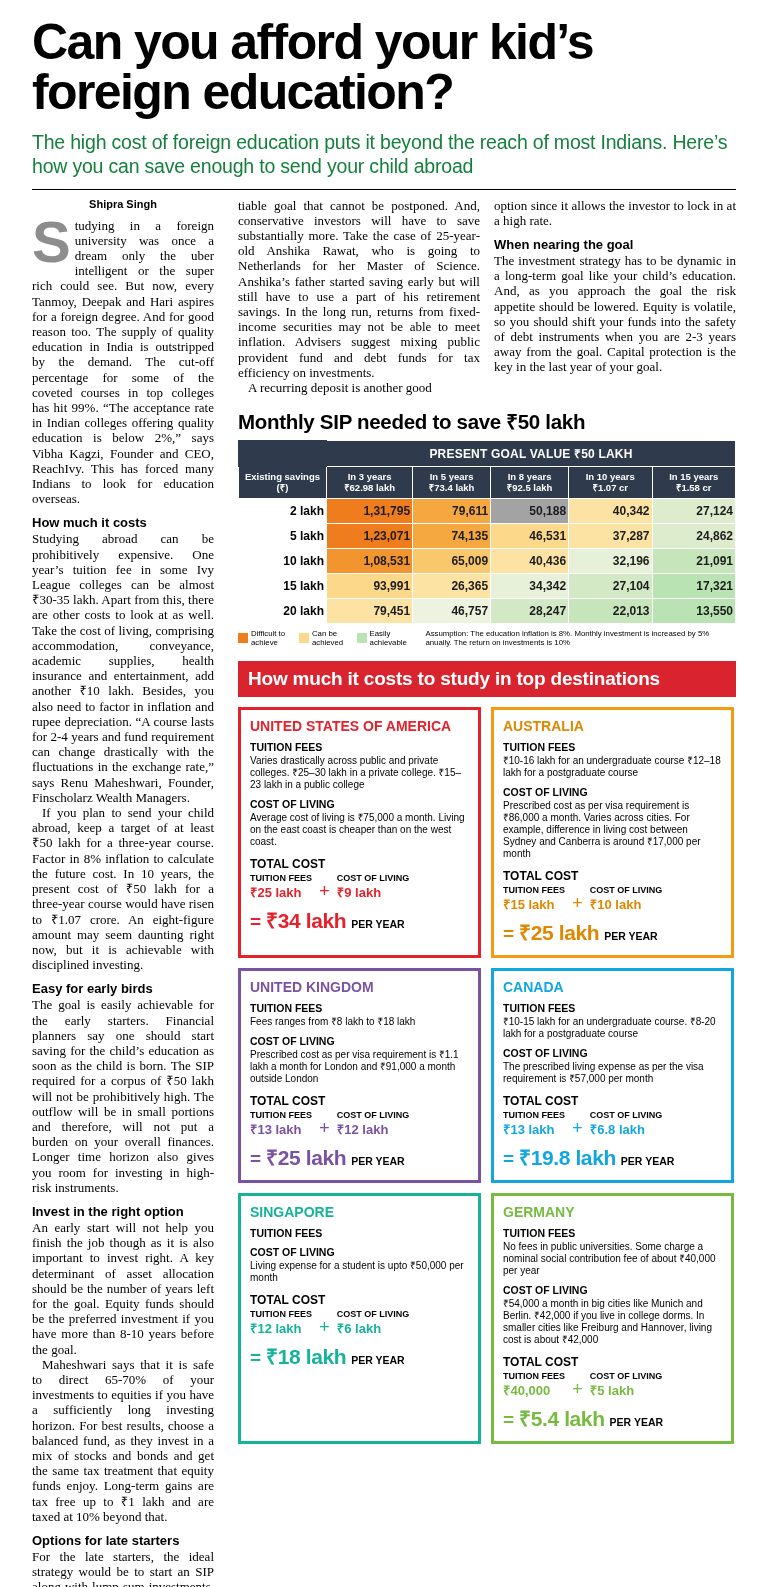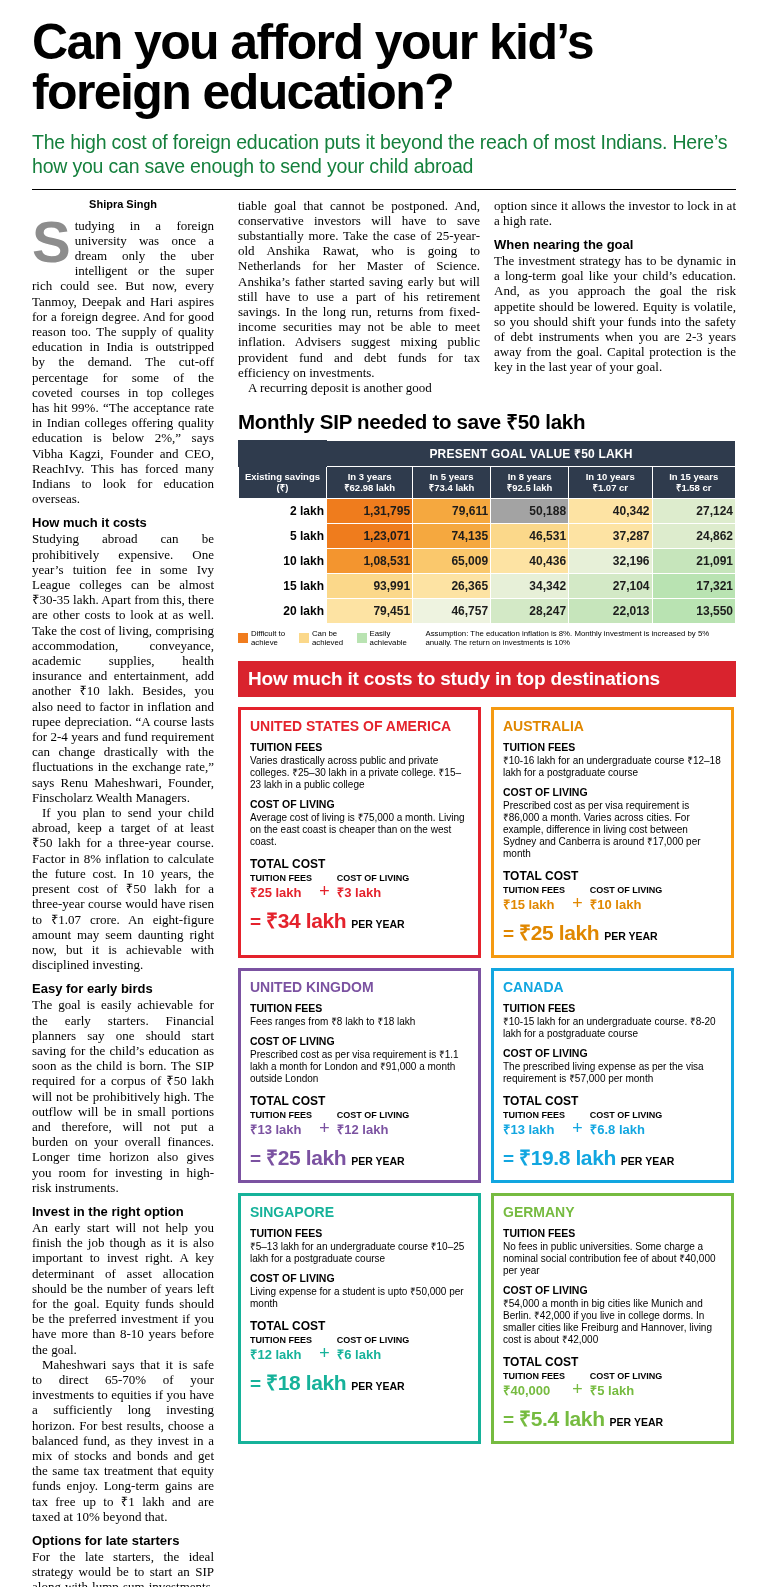--- a/index.html
+++ b/index.html
@@ -282,21 +282,21 @@
           <div class="totals">
             <div class="tlabel">TOTAL COST</div>
             <div class="trow">
               <span class="tcell">
                 <span class="tcap">TUITION FEES</span>
                 <span class="tval" style="color:#e4222c">₹25 lakh</span>
               </span>
               <span class="op" style="color:#e4222c">+</span>
               <span class="tcell">
                 <span class="tcap">COST OF LIVING</span>
-                <span class="tval" style="color:#e4222c">₹3 lakh</span>
+                <span class="tval" style="color:#e4222c">₹9 lakh</span>
               </span>
             </div>
             <div class="sumrow">
               <span class="sumeq" style="color:#e4222c">=</span>
               <span class="sumval" style="color:#e4222c">₹34 lakh</span>
               <span class="peryear">PER YEAR</span>
             </div>
           </div>
         </div>
 
@@ -377,21 +377,20 @@
               <span class="sumeq" style="color:#12a6e0">=</span>
               <span class="sumval" style="color:#12a6e0">₹19.8 lakh</span>
               <span class="peryear">PER YEAR</span>
             </div>
           </div>
         </div>
 
         <div class="card" style="border-color:#16b29a">
           <div class="cname" style="color:#16b29a">SINGAPORE</div>
           <h4>TUITION FEES</h4>
-          <p>₹5–13 lakh for an undergraduate course ₹10–25 lakh for a postgraduate course</p>
           <h4>COST OF LIVING</h4>
           <p>Living expense for a student is upto ₹50,000 per month</p>
           <div class="totals">
             <div class="tlabel">TOTAL COST</div>
             <div class="trow">
               <span class="tcell">
                 <span class="tcap">TUITION FEES</span>
                 <span class="tval" style="color:#16b29a">₹12 lakh</span>
               </span>
               <span class="op" style="color:#16b29a">+</span>

